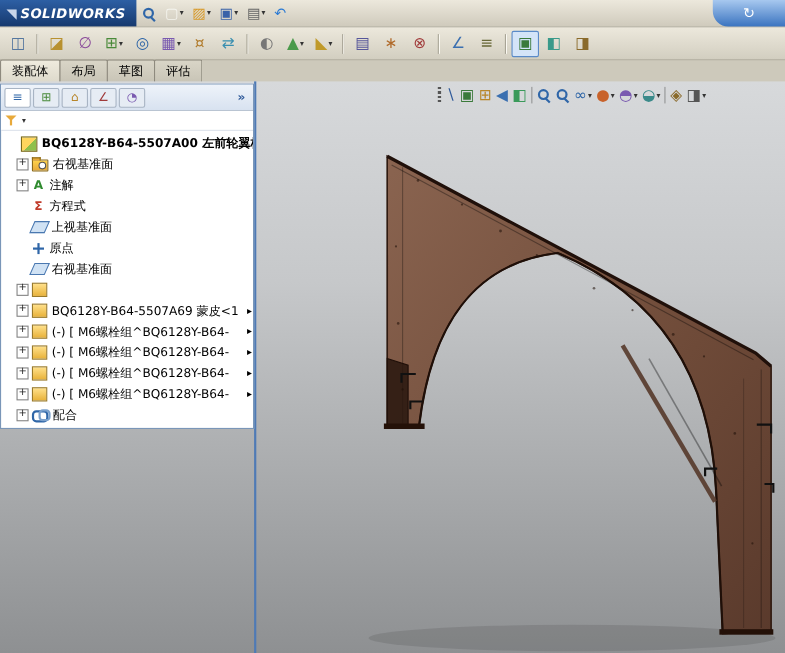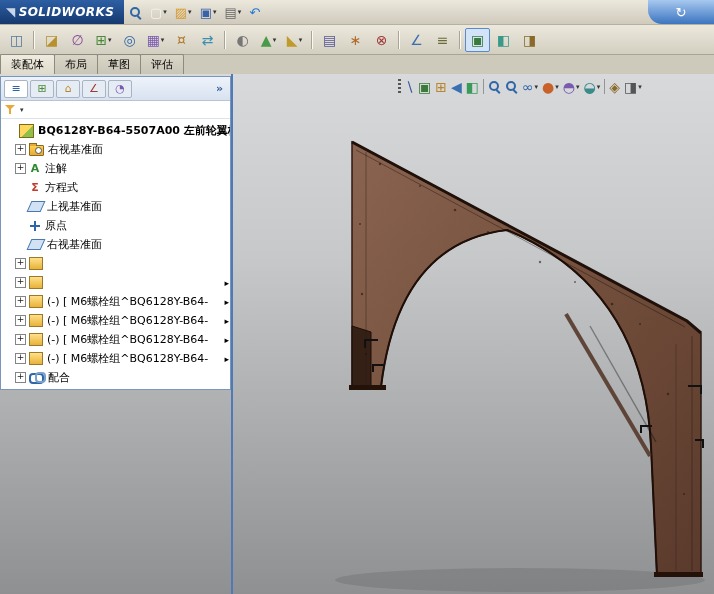--- a/index.html
+++ b/index.html
@@ -363,20 +363,21 @@
             <span class="ti ti-plane"></span>
             <span class="lbl">右视基准面</span>
           </div>
           <div class="row">
             <span class="exp">+</span>
             <span class="ti ti-part"></span>
           </div>
           <div class="row">
             <span class="exp">+</span>
             <span class="ti ti-part"></span>
+            <span class="lbl">BQ6128Y-B64-5507A69 蒙皮&lt;1</span>
             <span class="trunc">▸</span>
           </div>
           <div class="row">
             <span class="exp">+</span>
             <span class="ti ti-part"></span>
             <span class="lbl">(-) [ M6螺栓组^BQ6128Y-B64-</span>
             <span class="trunc">▸</span>
           </div>
           <div class="row">
             <span class="exp">+</span>

